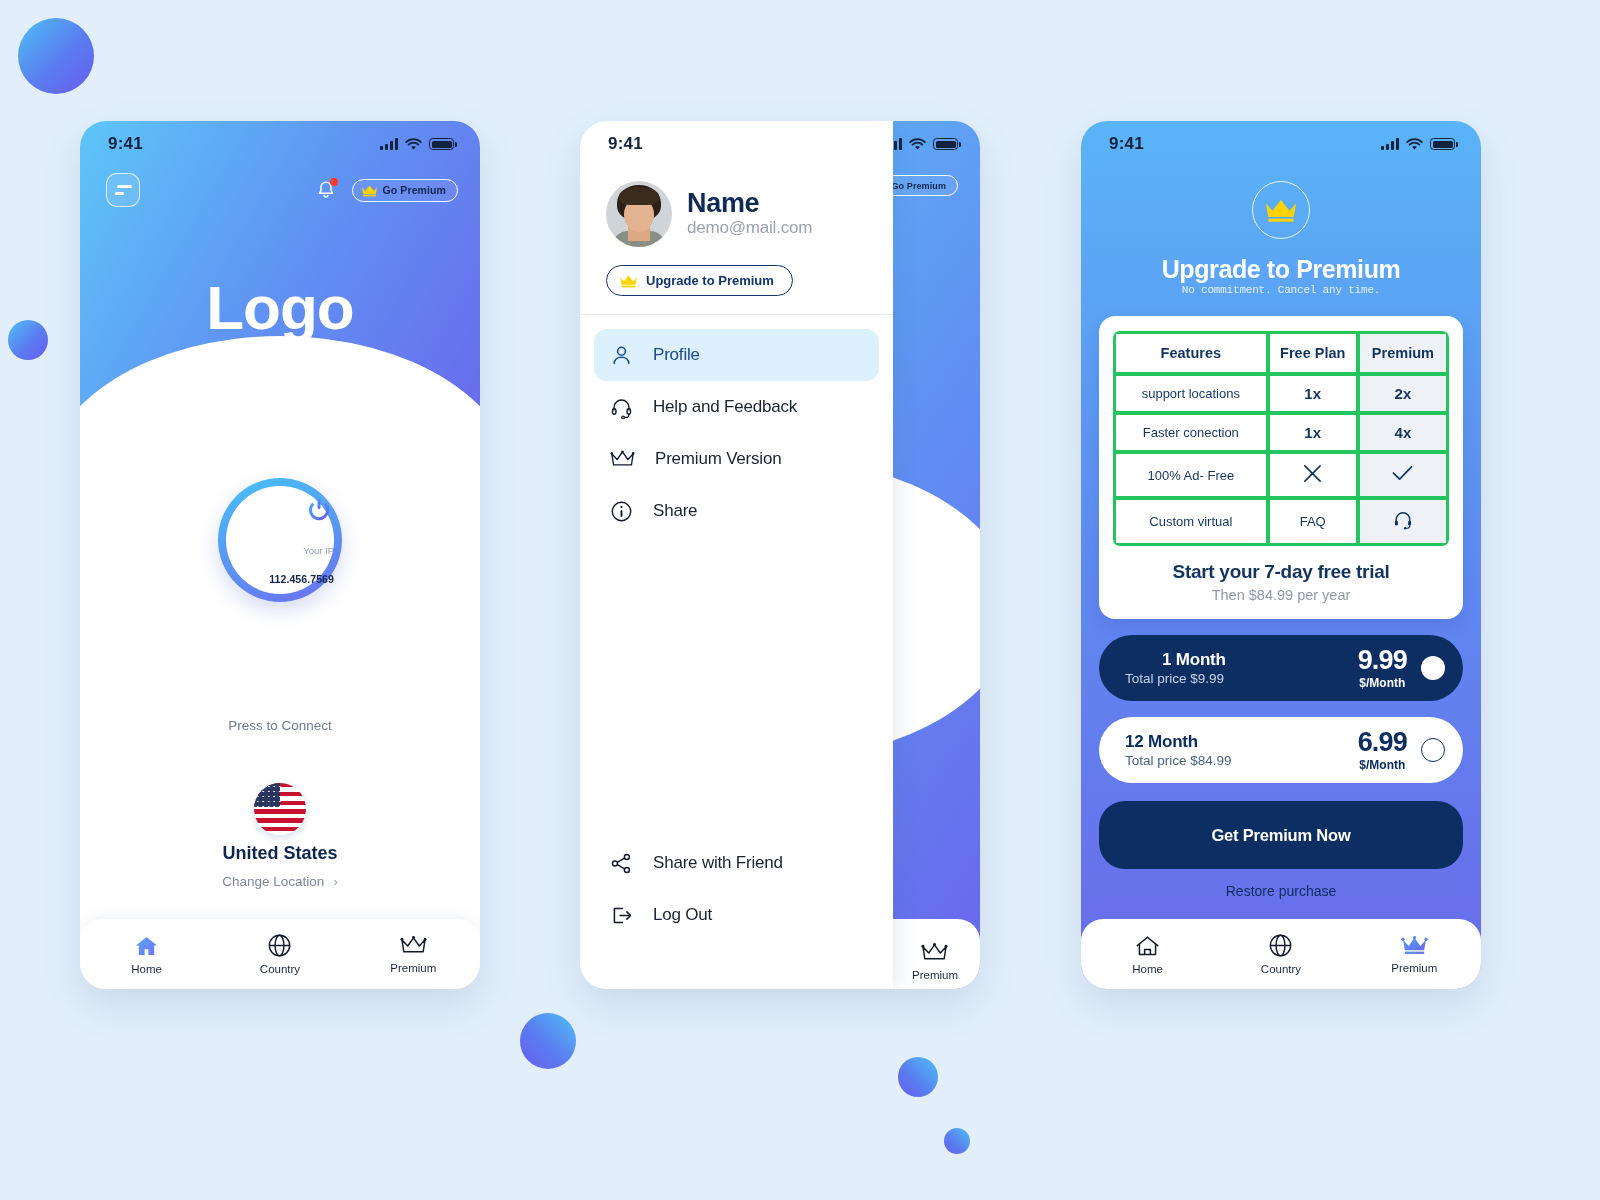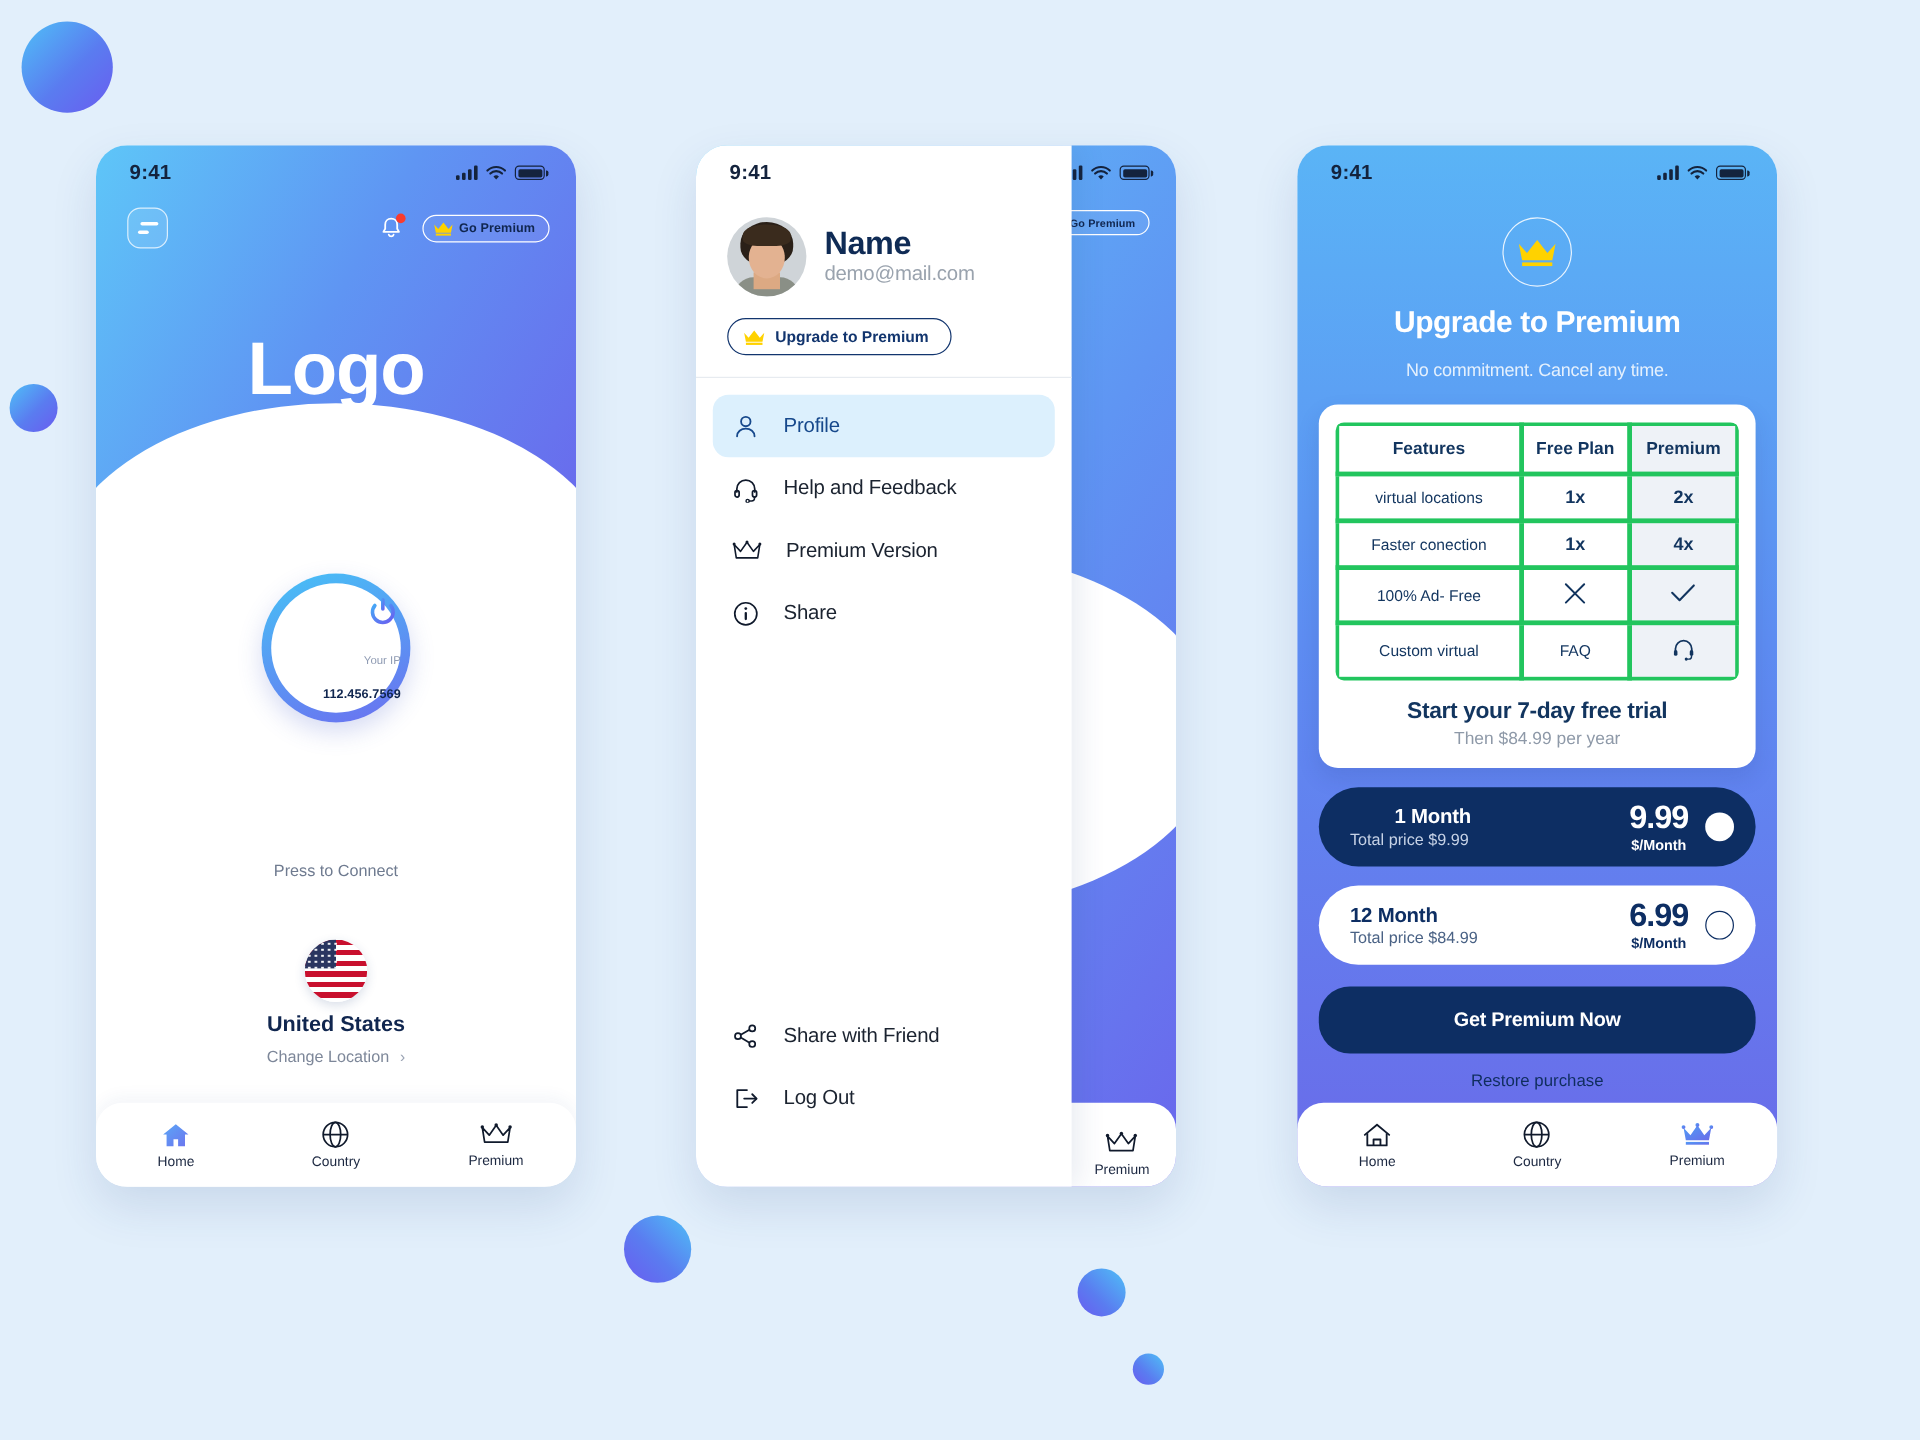--- a/index.html
+++ b/index.html
@@ -204,21 +204,21 @@
   
   .p3-bg{
     position:absolute;left:0;top:0;width:400px;height:868px;
     background:linear-gradient(180deg,#5ab4f6 0%,#5e8df2 48%,#6a6ae9 100%);
   }
   .crown-circle{
     margin:14px auto 0;width:58px;height:58px;border-radius:50%;
     border:1.6px solid rgba(255,255,255,.85);display:flex;align-items:center;justify-content:center;
   }
   .p3-title{margin-top:16px;text-align:center;font-size:25px;font-weight:700;color:#fff;letter-spacing:-.4px;}
-  .p3-sub{margin-top:16px;text-align:center;font-size:15px;color:#e4f0fd;letter-spacing:-.2px;}
+  .p3-sub{margin-top:0;text-align:center;font-size:11px;color:#e4f0fd;letter-spacing:-.2px;font-family:Liberation Mono, monospace;}
 
   .card{
     margin:20px 18px 0;background:#fff;border-radius:16px;padding:14px 13px 16px;
     box-shadow:0 8px 18px rgba(30,50,120,.13);
   }
   table.cmp{width:100%;border-collapse:collapse;border:1px solid #e4e8ee;border-radius:8px;overflow:hidden;}
   table.cmp th,table.cmp td{
     border:4px solid #22c55e;text-align:center;color:#12355f;
     font-size:13px;padding:9px 2px;
   }
@@ -246,21 +246,21 @@
   .plan .mid{text-align:center;margin-right:14px;}
   .plan .pprice{font-size:27px;font-weight:700;letter-spacing:-.8px;line-height:1;}
   .plan .punit{font-size:12px;font-weight:700;margin-top:2px;}
   .plan.dark .pprice{color:#fff;} .plan.dark .punit{color:#fff;}
   .plan.light .pprice{color:#0d2e63;} .plan.light .punit{color:#0d2e63;}
   .radio{width:24px;height:24px;border-radius:50%;flex:none;}
   .radio.on{background:#fff;}
   .radio.off{border:1.6px solid #0d2e63;background:transparent;}
 
   .cta{
-    margin:18px 18px 0;height:56px;border-radius:26px;background:#0d2e63;
+    margin:18px 18px 0;height:68px;border-radius:26px;background:#0d2e63;
     display:flex;align-items:center;justify-content:center;cursor:pointer;
   }
   .cta span{color:#fff;font-size:16.5px;font-weight:700;letter-spacing:-.2px;}
   .restore{margin-top:14px;text-align:center;font-size:14px;color:#0f2d5e;cursor:pointer;}
 
   .p3-tabbar{
     position:absolute;left:0;bottom:0;width:400px;height:70px;background:#fff;
     border-radius:22px 22px 0 0;display:flex;align-items:center;z-index:9;
   }
 </style>
@@ -555,21 +555,21 @@
       <table class="cmp">
         <thead>
           <tr>
             <th>Features</th>
             <th>Free Plan</th>
             <th>Premium</th>
           </tr>
         </thead>
         <tbody>
           <tr>
-            <td>virtual locations</td>
+            <td>support locations</td>
             <td class="num">1x</td>
             <td class="num">2x</td>
           </tr>
           <tr>
             <td>Faster conection</td>
             <td class="num">1x</td>
             <td class="num">4x</td>
           </tr>
           <tr>
             <td>100% Ad- Free</td>

